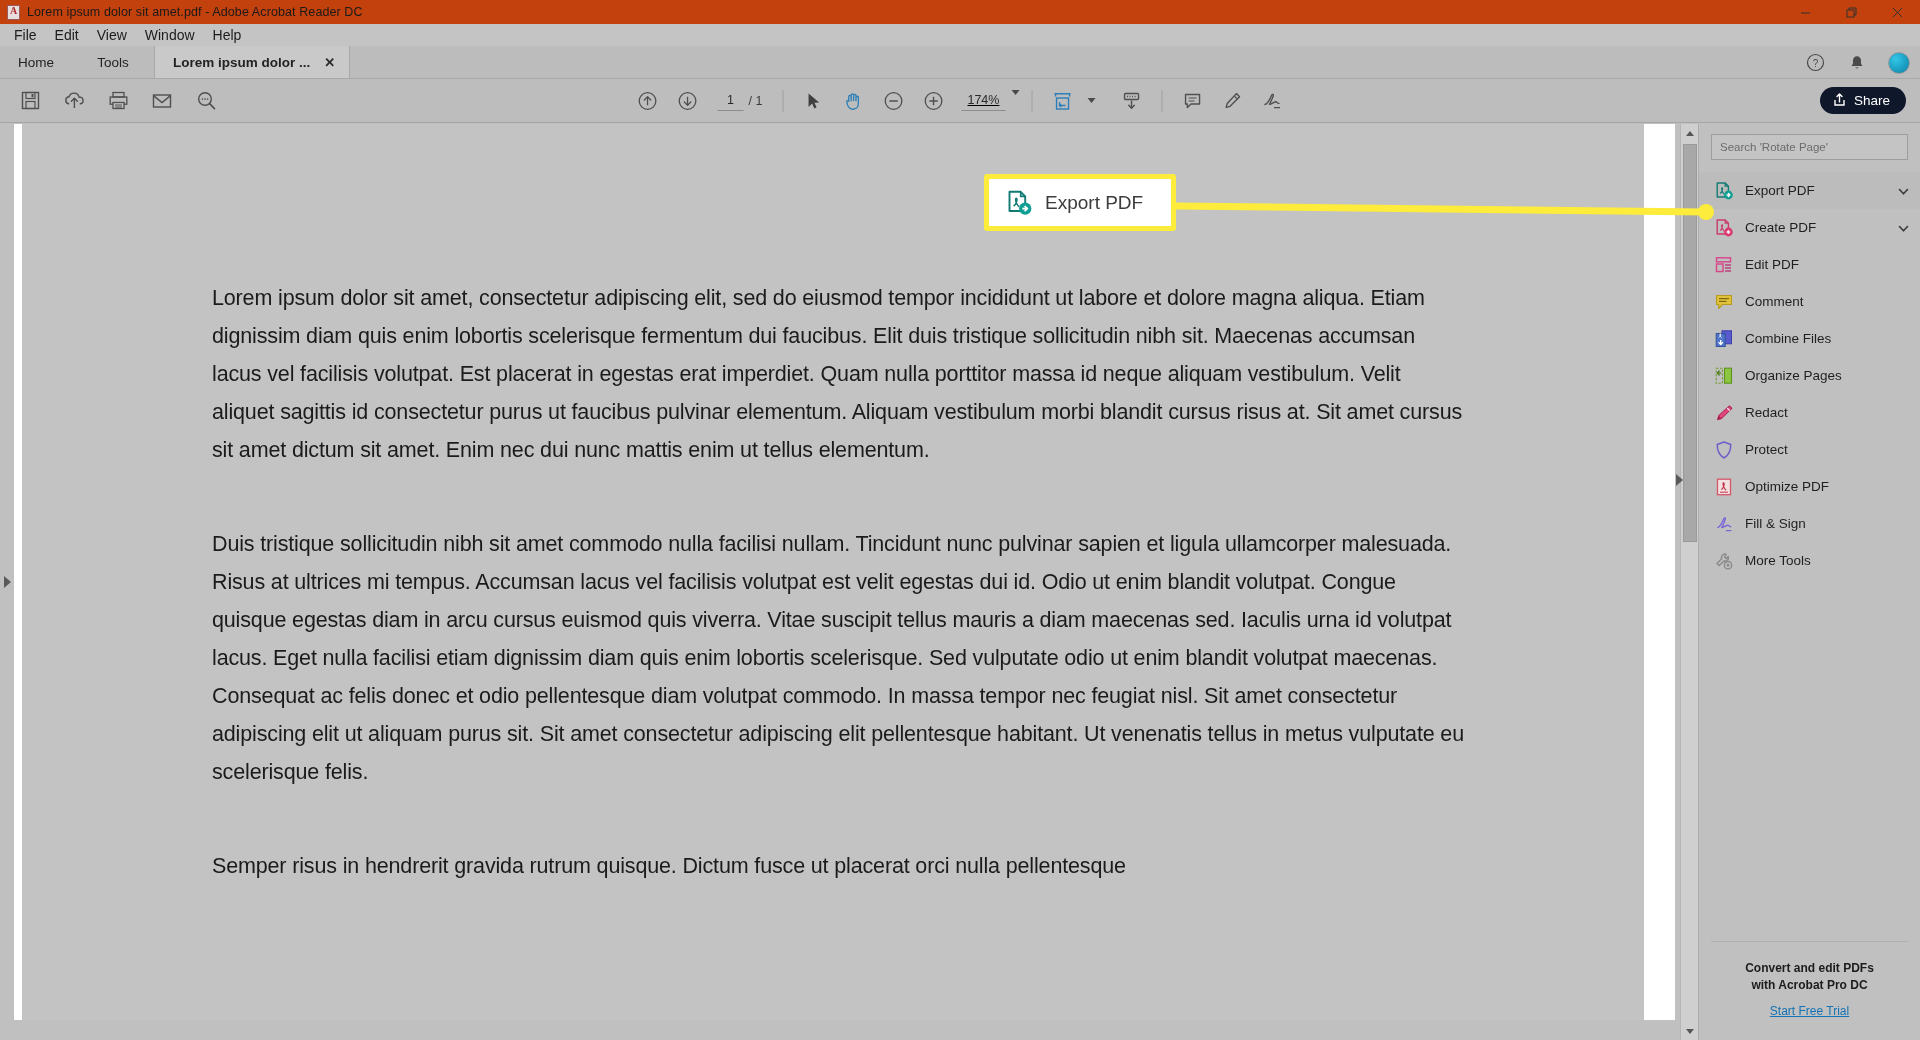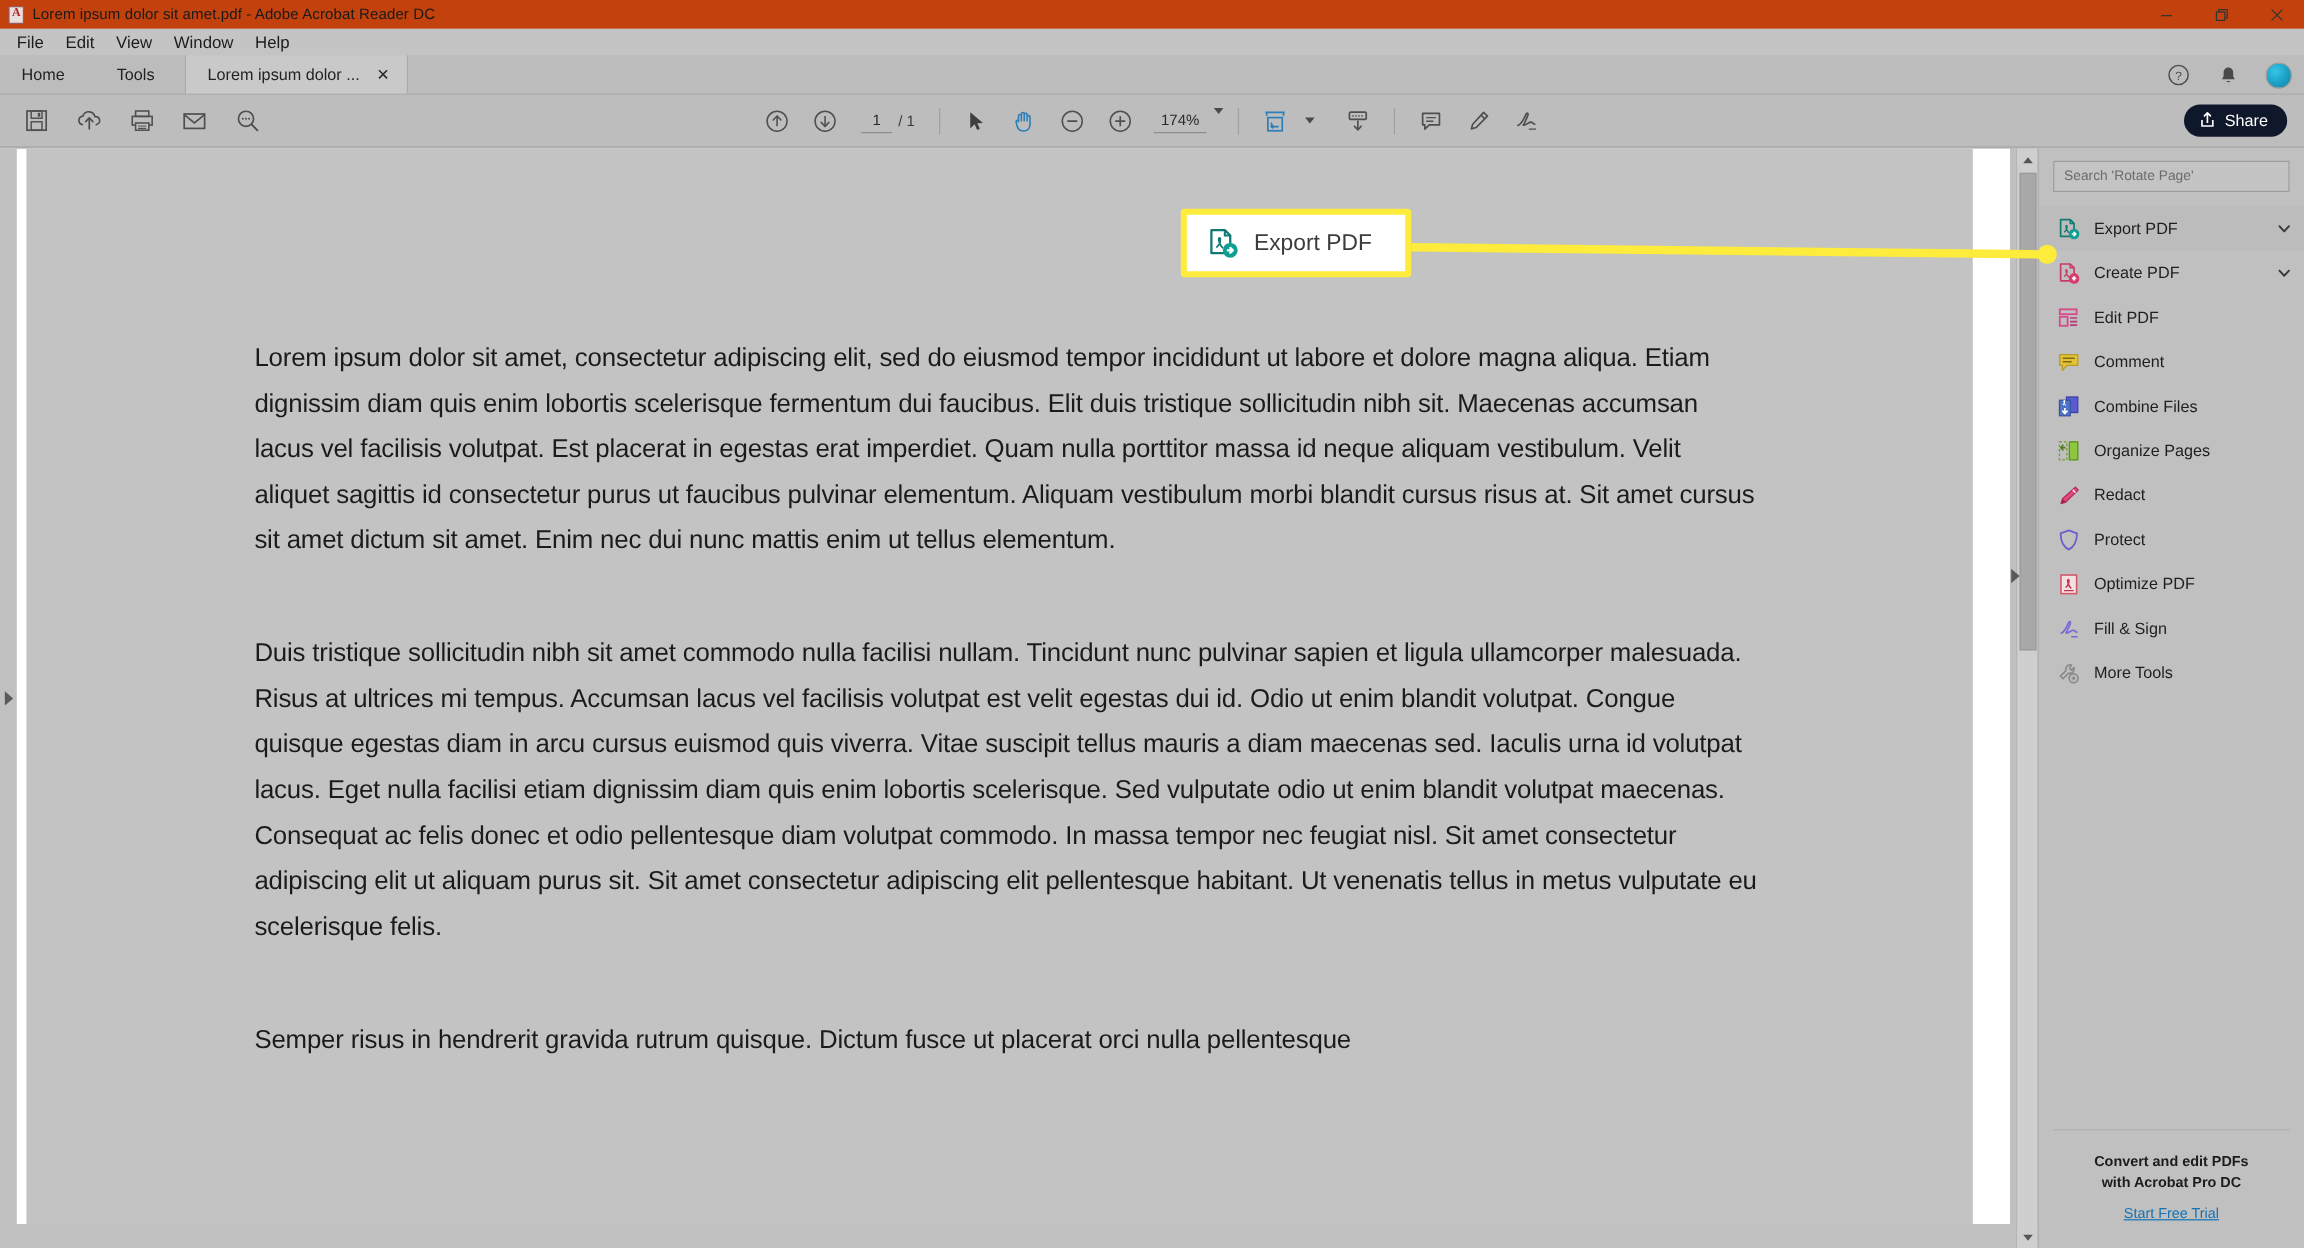--- a/index.html
+++ b/index.html
@@ -50,21 +50,21 @@
   }
   .tab {
     display: flex; align-items: center; justify-content: center;
     font-size: 13.5px; color: #232323; padding: 0 22px; white-space: nowrap;
   }
   .tab.home { width: 72px; padding: 0; }
   .tab.tools { width: 82px; padding: 0; }
   .tab.doc {
     background: #c9c9c9; min-width: 140px; padding: 0 12px 0 18px;
     border-left: 1px solid #aaa; border-right: 1px solid #aaa;
-    justify-content: space-between; gap: 12px;
+    justify-content: space-between; gap: 12px; font-weight: bold;
   }
   .tab.doc .close-x { font-size: 13px; color: #2a2a2a; padding: 0 2px; }
   .tabbar-right {
     position: absolute; right: 10px; top: 0; height: 33px;
     display: flex; align-items: center; gap: 20px;
   }
   .tb-icon { width: 22px; height: 22px; display: flex; align-items: center; justify-content: center; color: #4a4a4a; }
   .avatar {
     width: 22px; height: 22px; border-radius: 50%;
     background: radial-gradient(circle at 35% 32%, #35c6e8 0%, #1a9fc4 55%, #1380a3 100%);
@@ -90,21 +90,21 @@
   }
   .page-box { display: flex; align-items: center; gap: 5px; margin: 0 8px; }
   .page-field {
     width: 26px; height: 21px; background: transparent; border: none;
     border-bottom: 1px solid #8d8d8d; text-align: center;
     font-size: 12.5px; color: #2a2a2a; font-family: "Liberation Sans", sans-serif;
     outline: none;
   }
   .page-total { font-size: 12.5px; color: #3a3a3a; }
   .tb-divider { width: 1px; height: 22px; background: #a0a0a0; margin: 0 8px; }
-  .zoom-box { display: flex; align-items: flex-start; gap: 3px; margin-left: 6px; }
+  .zoom-box { display: flex; align-items: flex-start; gap: 3px; margin-left: 6px; text-decoration: underline; }
   .zoom-field {
     width: 44px; height: 21px; background: transparent; border: none;
     border-bottom: 1px solid #8d8d8d; text-align: center;
     font-size: 12.5px; color: #2a2a2a; font-family: "Liberation Sans", sans-serif;
     outline: none;
   }
   .caret-sm { width: 0; height: 0; border-left: 4px solid transparent; border-right: 4px solid transparent; border-top: 5px solid #4a4a4a; margin-left: 3px; }
   .share-btn {
     position: absolute; right: 14px;
     height: 27px; padding: 0 16px 0 12px; border-radius: 14px;

